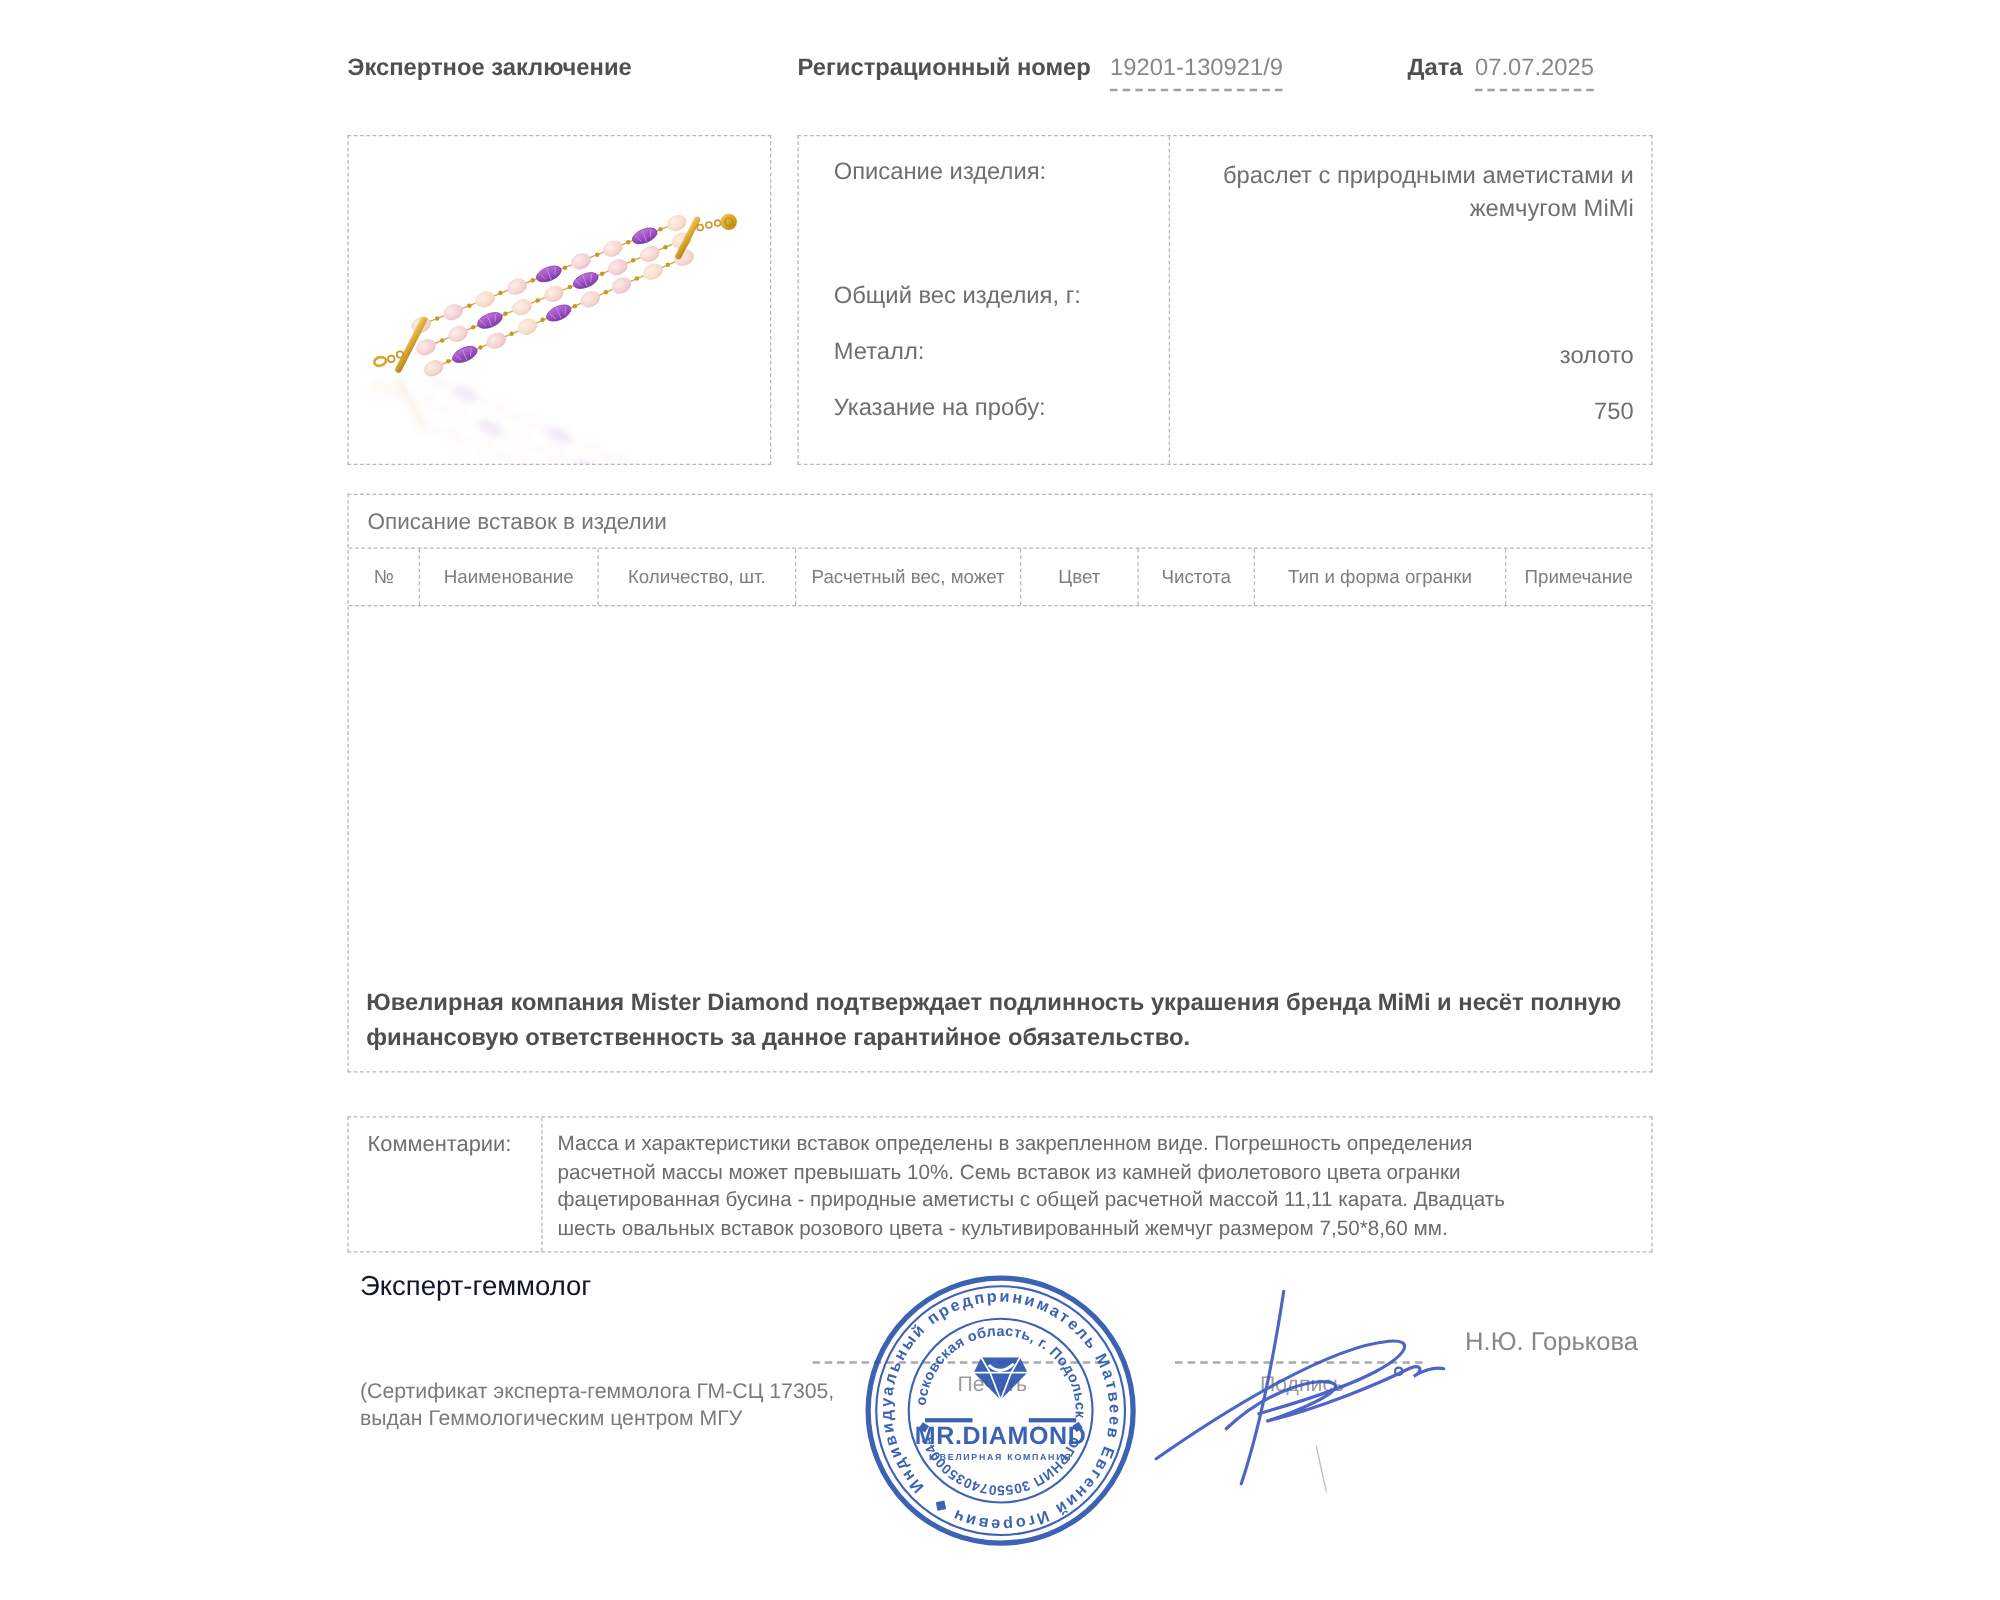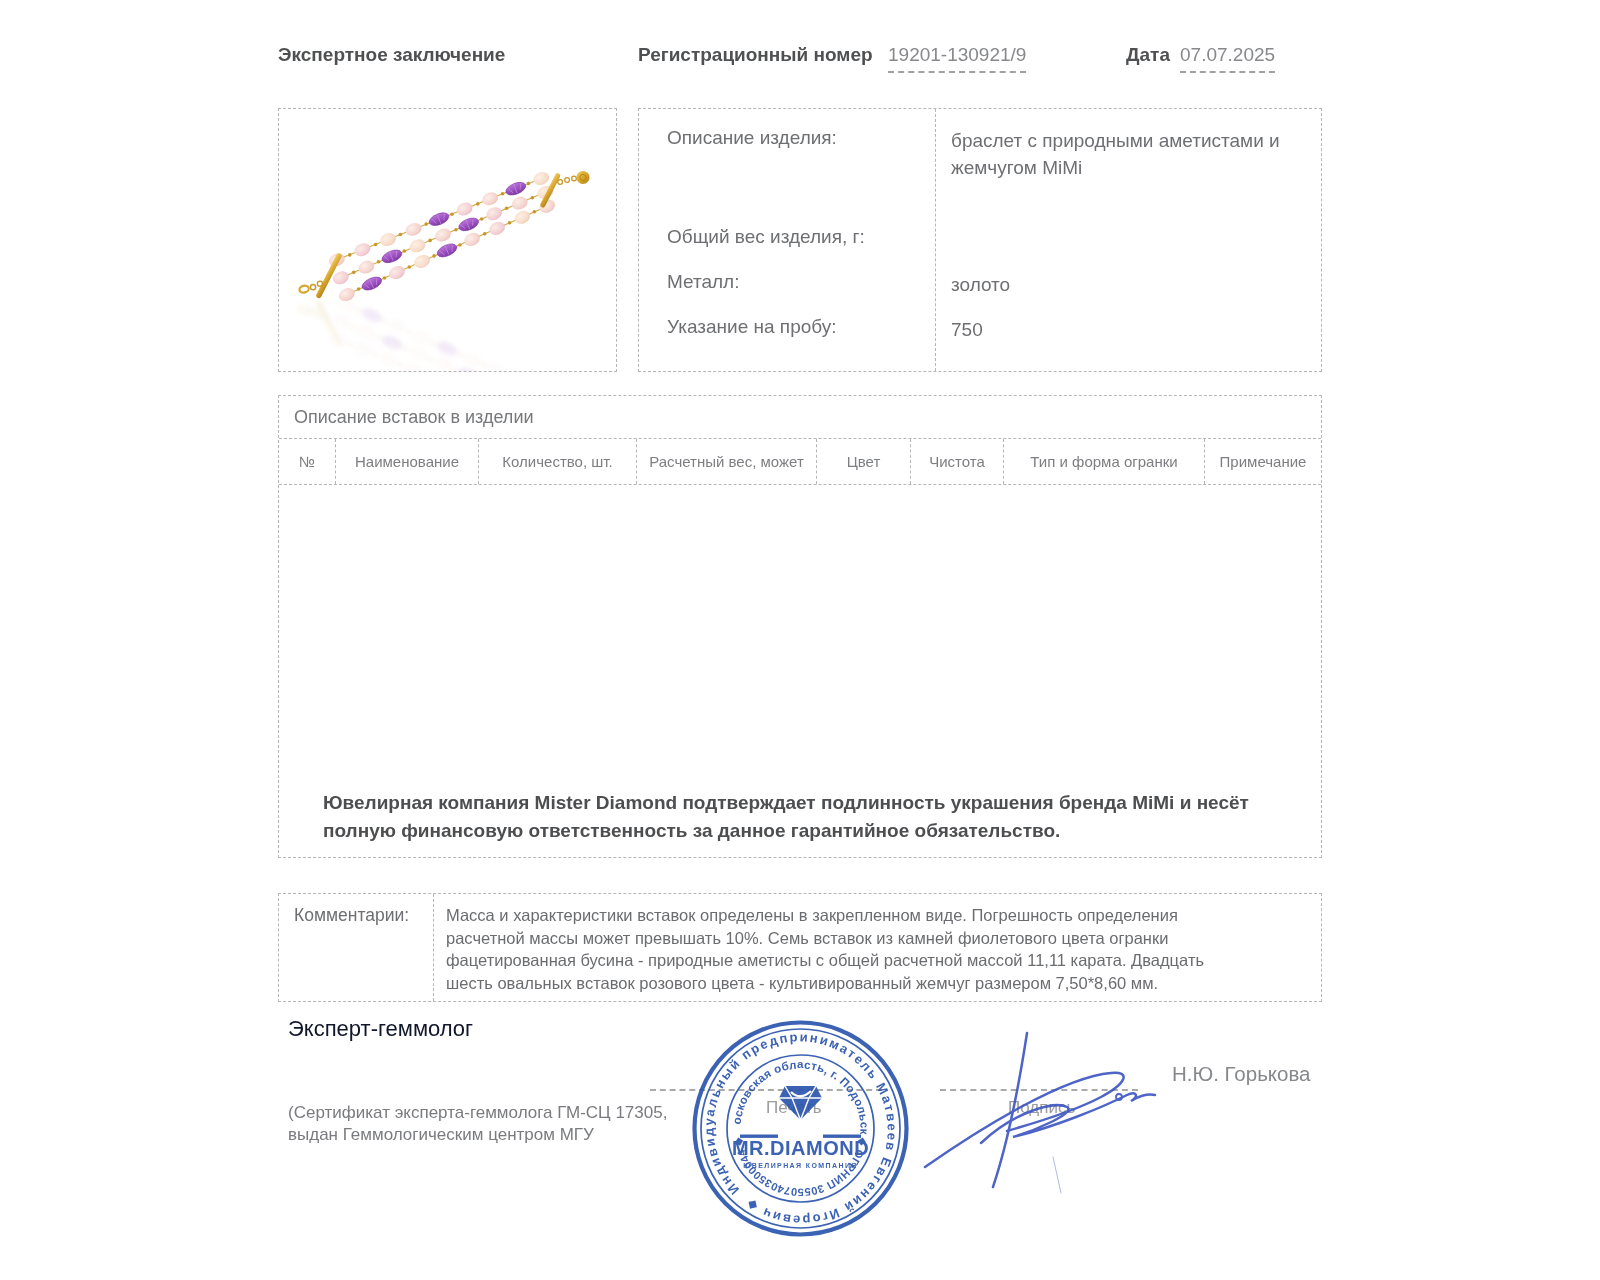--- a/index.html
+++ b/index.html
@@ -19,35 +19,35 @@
   .dashed-box { border:1.5px dashed #b6b7b9; background:#ffffff; }
 
   
   .photo-box { left:278px; top:108px; width:339px; height:264px; }
   .photo-box svg { display:block; width:100%; height:100%; }
 
   
   .details-box { left:638px; top:108px; width:684px; height:264px; }
   .details-divider { position:absolute; left:296px; top:0; bottom:0; border-left:1.5px dashed #b6b7b9; }
   .d-label { position:absolute; left:28px; font-size:19px; color:#6e6f72; }
-  .d-value { position:absolute; left:312px; font-size:19px; color:#6e6f72; line-height:27px; width:356px; }
+  .d-value { position:absolute; left:312px; font-size:19px; color:#6e6f72; line-height:27px; width:356px;text-align:right; }
 
   
   .table-box { left:278px; top:395px; width:1044px; height:463px; }
   .tb-title { position:absolute; left:15px; top:11px; font-size:18px; color:#77787b; }
   .tb-head { position:absolute; left:0; top:42px; width:100%; height:47px; display:flex;
              border-top:1.5px dashed #b6b7b9; border-bottom:1.5px dashed #b6b7b9; }
   .tb-col { display:flex; align-items:center; justify-content:center; font-size:15px; color:#7d7e81;
             border-right:1.5px dashed #b6b7b9; text-align:center; padding:0 4px; }
   .tb-col:last-child { border-right:none; }
   .c0{width:57px;} .c1{width:143px;} .c2{width:158px;} .c3{width:180px;}
   .c4{width:94px;} .c5{width:93px;} .c6{width:201px;} .c7{flex:1;}
   .tb-body { position:absolute; left:0; top:89px; right:0; bottom:68px; }
   .statement { position:absolute; left:14px; right:14px; bottom:12px; font-size:19px; font-weight:bold;
-               color:#4d4e50; line-height:28px;margin-left:30px; }
+               color:#4d4e50; line-height:28px; }
 
   
   .comments-box { left:278px; top:893px; width:1044px; height:109px; }
   .cm-divider { position:absolute; left:154px; top:0; bottom:0; border-left:1.5px dashed #b6b7b9; }
   .cm-label { position:absolute; left:15px; top:11px; font-size:17.5px; color:#6e6f72; }
   .cm-text { position:absolute; left:167px; top:10px; width:800px; font-size:16.5px; color:#6b6c6f; line-height:22.5px; }
 
   
   .expert-title { left:288px; top:1016px; font-size:22px; color:#0f172a; }
   .expert-cert { left:288px; top:1102px; font-size:17px; color:#7a7b7e; line-height:22px; }

